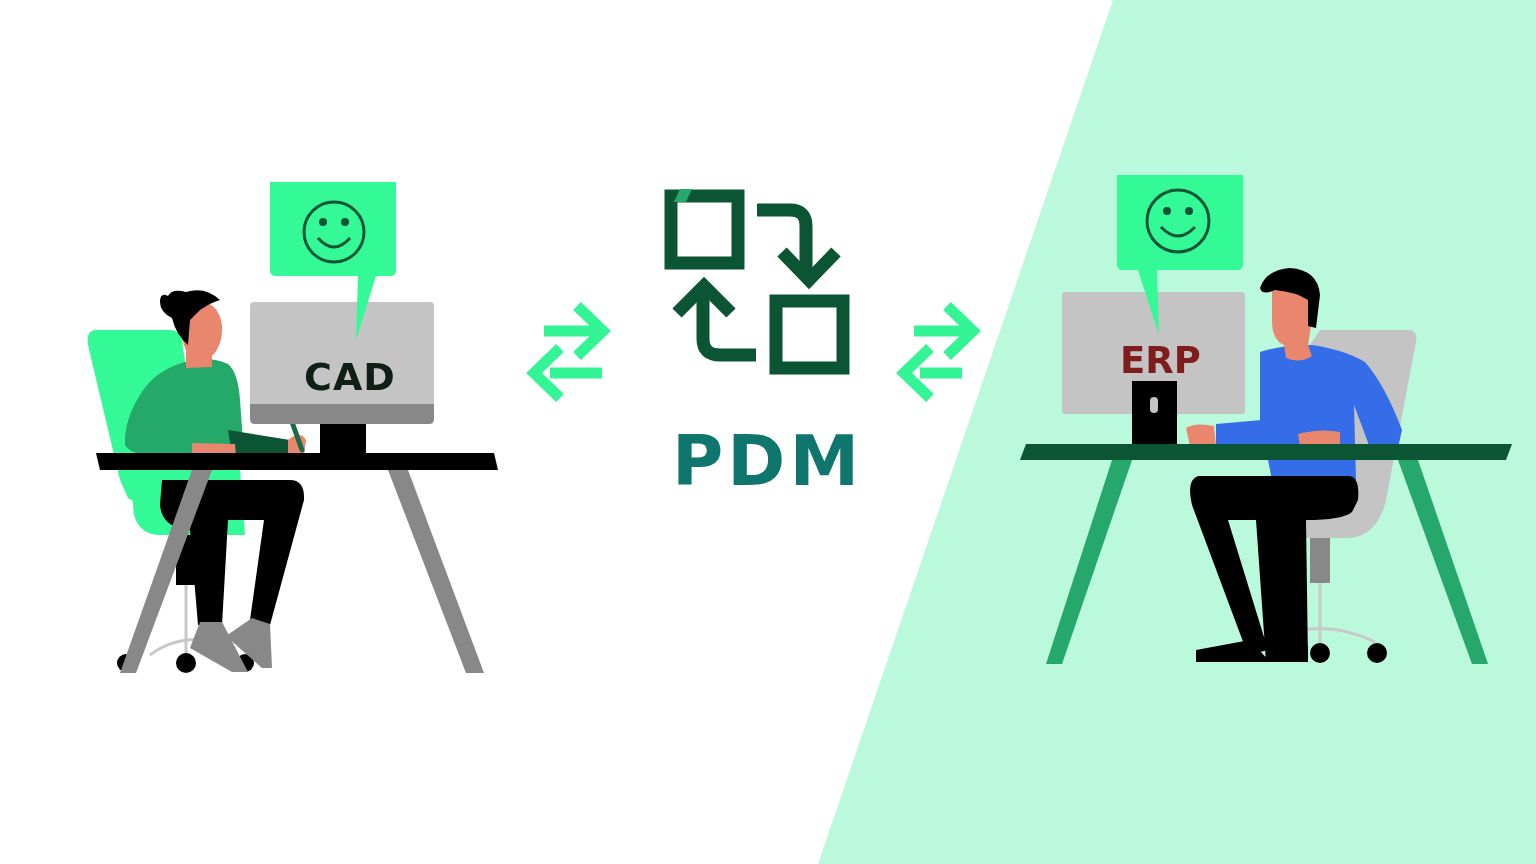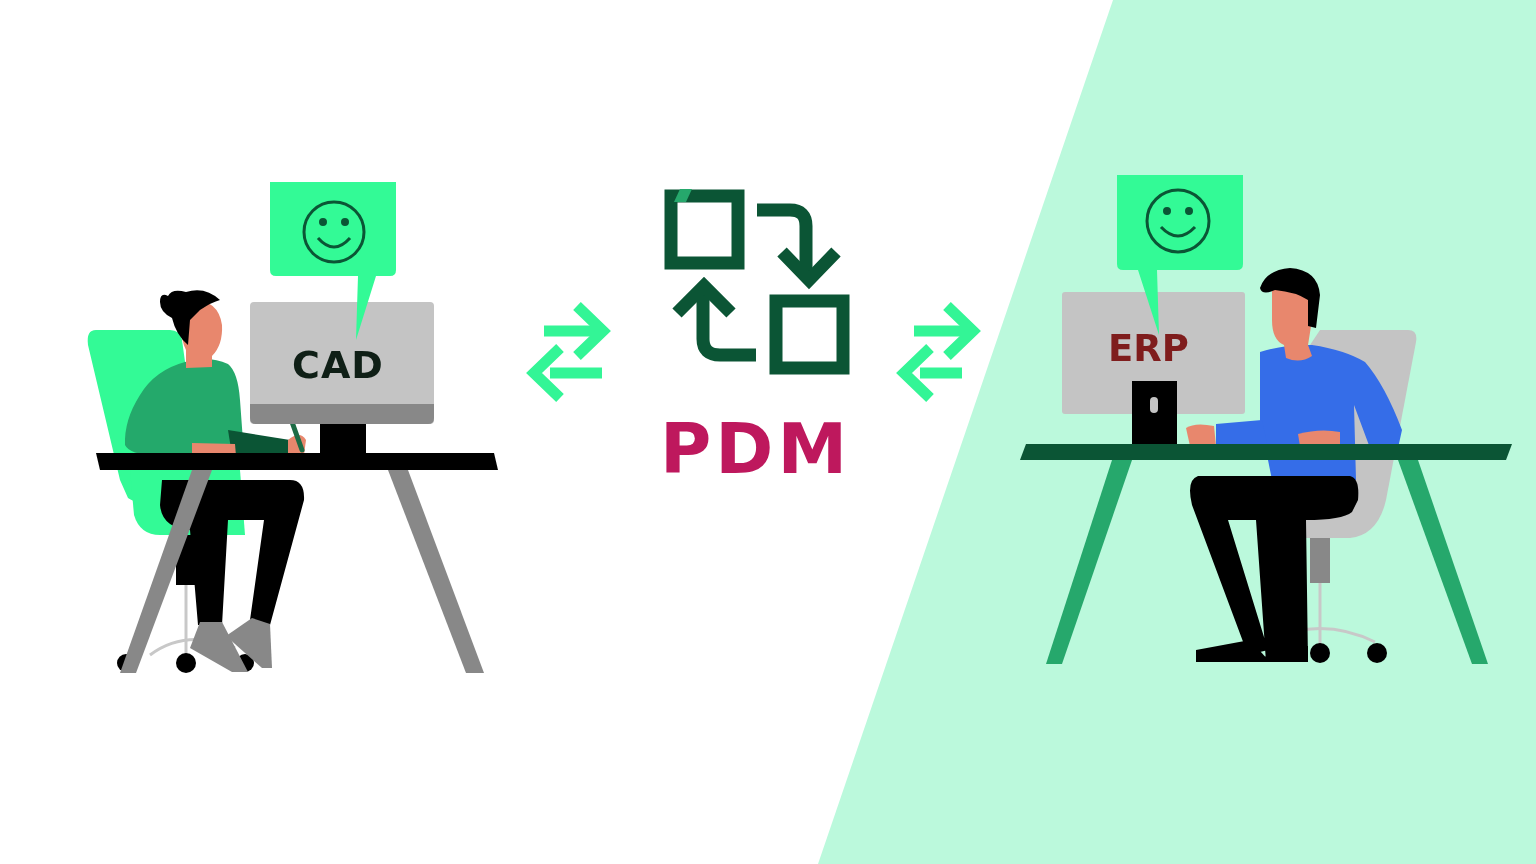--- a/index.html
+++ b/index.html
@@ -8,26 +8,26 @@
     background: #ffffff;
     font-family: "DejaVu Sans", sans-serif;
     position: relative;
   }
   #scene { position: absolute; left: 0; top: 0; width: 1536px; height: 864px; }
   .label-cad, .label-erp, .label-pdm {
     position: absolute;
     font-family: "DejaVu Sans", sans-serif;
     font-weight: bold;
     letter-spacing: 1px;
-    margin: 0;
+    margin: 12px;
     line-height: 1;
   }
   .label-cad { left: 292px; top: 346px; font-size: 38px; color: #0f1f16; }
   .label-erp { left: 1108px; top: 330px; font-size: 37px; color: #7f1d1d; letter-spacing: 0px; }
-  .label-pdm { left: 660px; top: 414px; font-size: 70px; color: #be185d; letter-spacing: 4px; }
+  .label-pdm { left: 660px; top: 414px; font-size: 70px; color: #0f766e; letter-spacing: 4px; }
 </style>
 </head>
 <body>
 
 <svg id="scene" width="1536" height="864" viewBox="0 0 1536 864" xmlns="http://www.w3.org/2000/svg">
 
   <polygon points="1113,0 1536,0 1536,864 818,864" fill="#bbf9dc"></polygon>
 
   <g>
 

